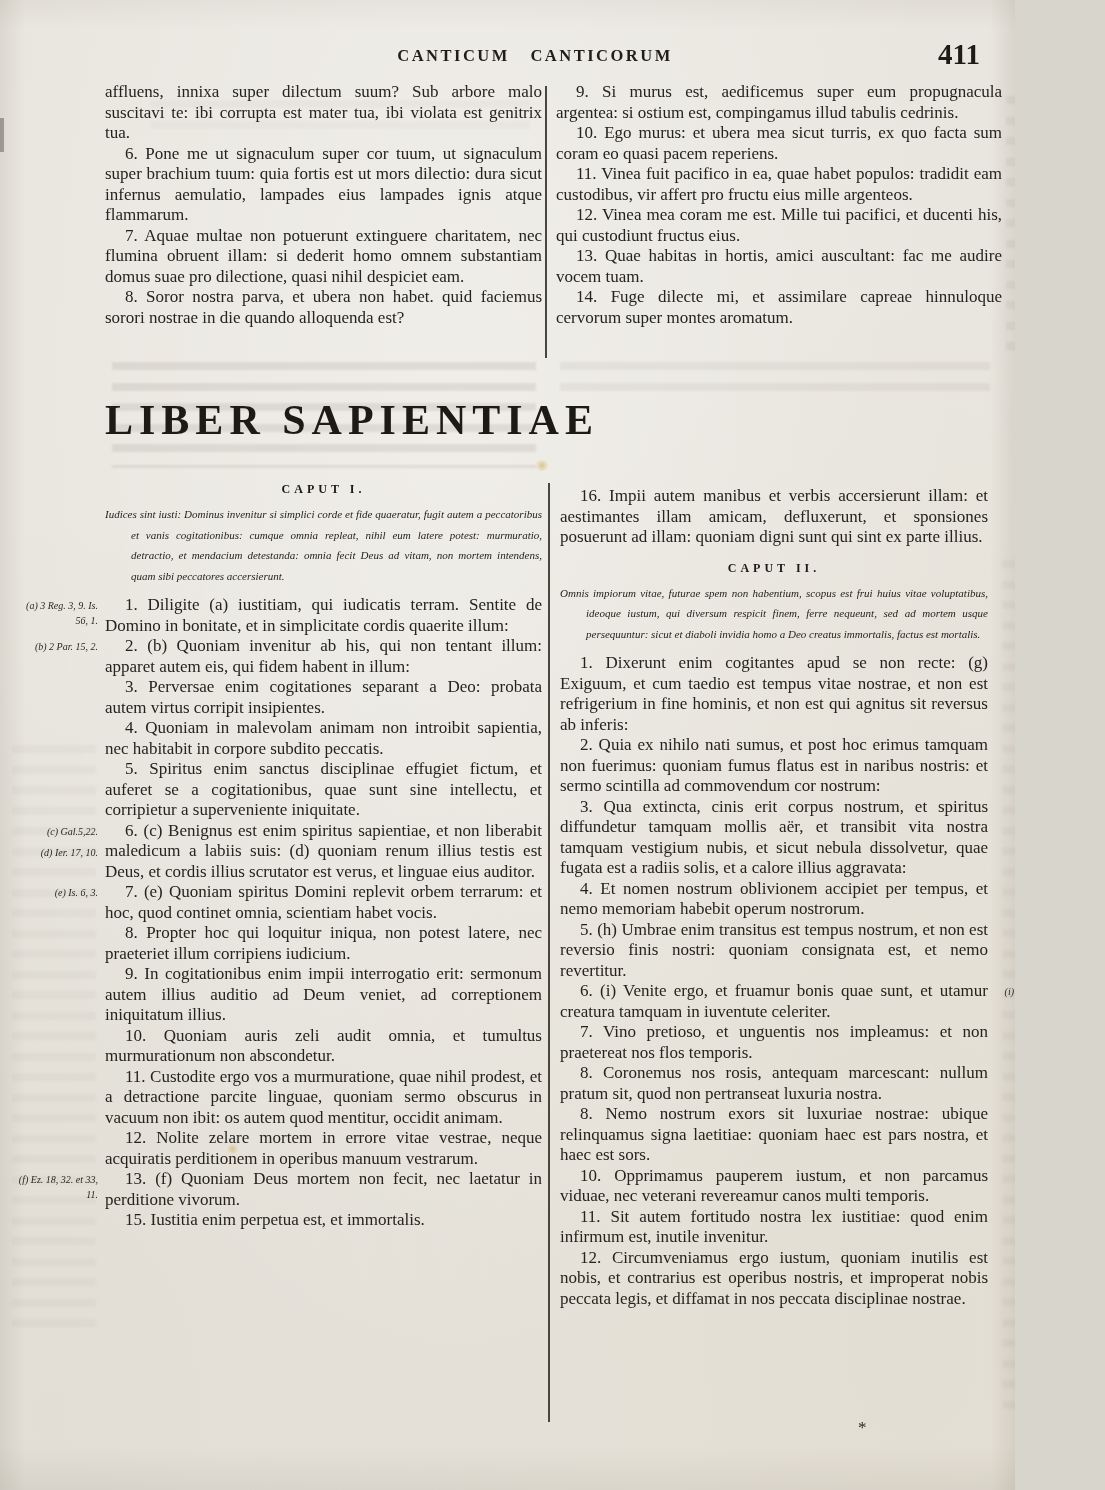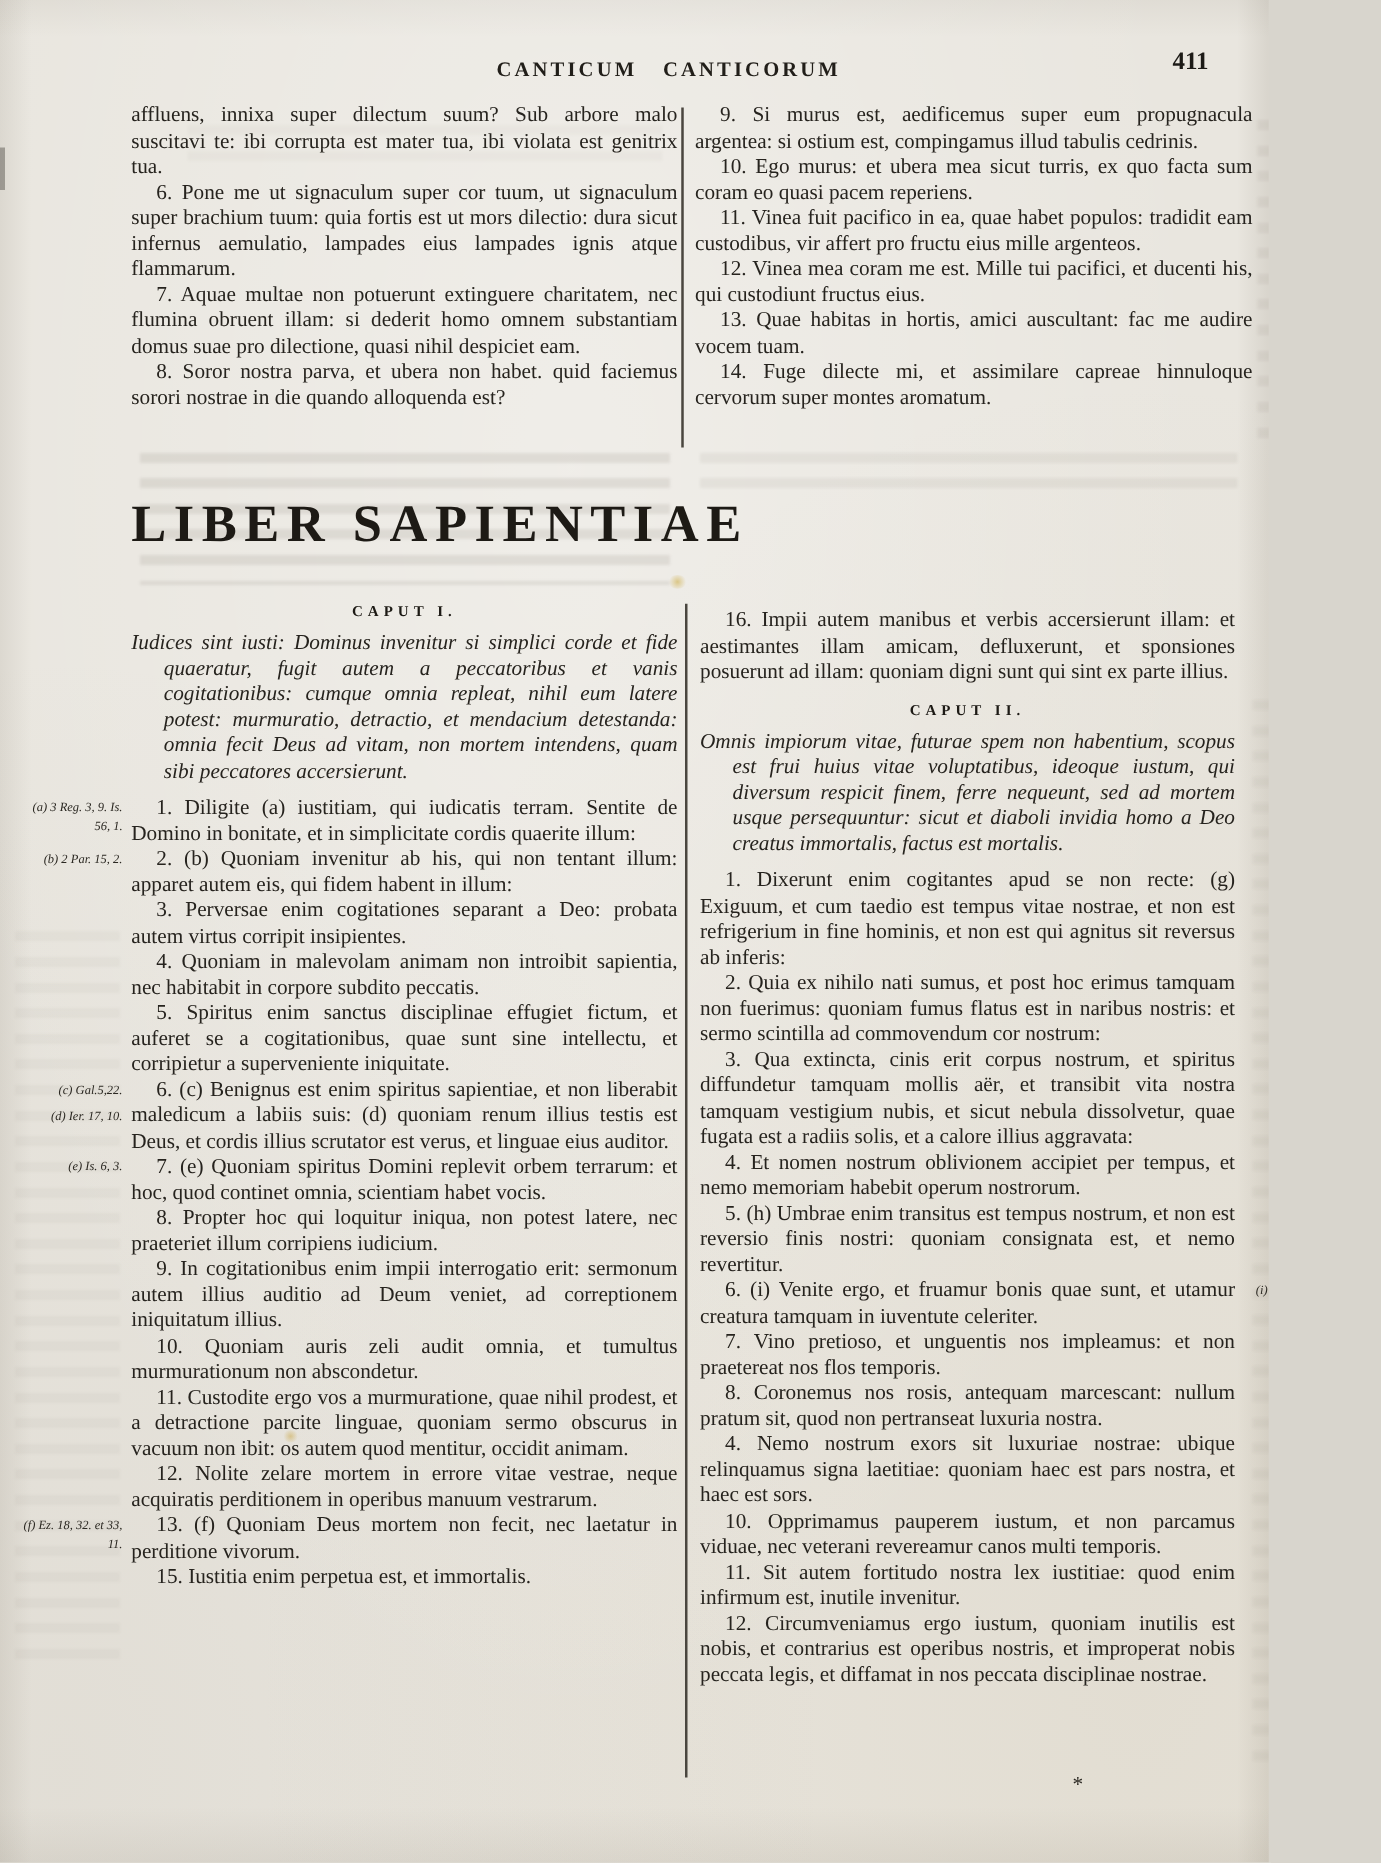--- a/index.html
+++ b/index.html
@@ -12,21 +12,21 @@
       radial-gradient(ellipse at 5% 95%, rgba(160,150,130,0.10), rgba(0,0,0,0) 45%),
       linear-gradient(90deg, rgba(115,106,90,0.12), rgba(0,0,0,0) 2.5%, rgba(0,0,0,0) 97.5%, rgba(115,106,90,0.14)),
       linear-gradient(0deg, rgba(115,106,90,0.10), rgba(0,0,0,0) 3%, rgba(0,0,0,0) 98%, rgba(115,106,90,0.08));
     font-family:"Liberation Serif","DejaVu Serif",serif;
     color:#26231e;
   }
   .running-header {
     position:absolute; top:46px; left:105px; width:860px; text-align:center;
     font-weight:bold; font-size:16.5px; letter-spacing:2.5px; word-spacing:14px; color:#211e19;
   }
-  .page-number { position:absolute; top:38px; left:938px; font-weight:bold; font-size:20px; color:#1d1b17; }
+  .page-number { position:absolute; top:38px; left:938px; font-weight:bold; font-size:29px; color:#1d1b17; }
 
   .col { position:absolute; }
   .cant-left  { left:105px; top:82px;  width:437px; }
   .cant-right { left:556px; top:82px;  width:446px; }
   .sap-left   { left:105px; top:482px; width:437px; }
   .sap-right  { left:560px; top:486px; width:428px; }
 
   .vrule { position:absolute; width:1.5px; background:#4a463f; }
   .vrule.top  { left:545px; top:86px;  height:272px; }
   .vrule.main { left:548px; top:483px; height:939px; }
@@ -40,21 +40,21 @@
   .book-title {
     position:absolute; top:396px; left:105px; width:895px; text-align:left;
     font-weight:bold; font-size:42px; letter-spacing:6px; color:#1d1a15;
   }
   .caput-heading {
     margin:0 0 7px 0; text-align:center; font-weight:bold; font-size:12px;
     letter-spacing:4px; color:#1d1a15;
   }
   .caput-heading.second { margin-top:13px; }
   .argument {
-    margin:0 0 9px 0; font-style:italic; font-size:17px; line-height:20.5px;
+    margin:0 0 9px 0; font-style:italic; font-size:11px; line-height:20.5px;
     text-align:justify; padding-left:26px; text-indent:-26px;
   }
   .note {
     position:absolute; font-size:10px; line-height:15px; font-style:italic;
     color:#2b2822; text-indent:0; text-align:right;
   }
   .note-l { left:-93px; width:86px; top:3px; }
   .note-r { left:100%; margin-left:9px; width:104px; top:3px; }
   .pos2   { top:24px; }
 
@@ -157,21 +157,21 @@
     <p class="argument">Omnis impiorum vitae, futurae spem non habentium, scopus est frui huius vitae voluptatibus, ideoque iustum, qui diversum respicit finem, ferre nequeunt, sed ad mortem usque persequuntur: sicut et diaboli invidia homo a Deo creatus immortalis, factus est mortalis.</p>
 
     <p class="verse"><span class="note note-r pos2">(g) Iob. 3,5. et 14, 1.</span><span>1. Dixerunt enim cogitantes apud se non recte: (g) Exiguum, et cum taedio est tempus vitae nostrae, et non est refrigerium in fine hominis, et non est qui agnitus sit reversus ab inferis:</span></p>
     <p class="verse"><span>2. Quia ex nihilo nati sumus, et post hoc erimus tamquam non fuerimus: quoniam fumus flatus est in naribus nostris: et sermo scintilla ad commovendum cor nostrum:</span></p>
     <p class="verse"><span>3. Qua extincta, cinis erit corpus nostrum, et spiritus diffundetur tamquam mollis aër, et transibit vita nostra tamquam vestigium nubis, et sicut nebula dissolvetur, quae fugata est a radiis solis, et a calore illius aggravata:</span></p>
     <p class="verse"><span>4. Et nomen nostrum oblivionem accipiet per tempus, et nemo memoriam habebit operum nostrorum.</span></p>
     <p class="verse"><span class="note note-r">(h) 1 Par. 29, 15.</span><span>5. (h) Umbrae enim transitus est tempus nostrum, et non est reversio finis nostri: quoniam consignata est, et nemo revertitur.</span></p>
     <p class="verse"><span class="note note-r">(i) Is. 22,13. et 56, 12. 1 Cor. 15, 32.</span><span>6. (i) Venite ergo, et fruamur bonis quae sunt, et utamur creatura tamquam in iuventute celeriter.</span></p>
     <p class="verse"><span>7. Vino pretioso, et unguentis nos impleamus: et non praetereat nos flos temporis.</span></p>
     <p class="verse"><span>8. Coronemus nos rosis, antequam marcescant: nullum pratum sit, quod non pertranseat luxuria nostra.</span></p>
-    <p class="verse"><span>4. Nemo nostrum exors sit luxuriae nostrae: ubique relinquamus signa laetitiae: quoniam haec est pars nostra, et haec est sors.</span></p>
+    <p class="verse"><span>8. Nemo nostrum exors sit luxuriae nostrae: ubique relinquamus signa laetitiae: quoniam haec est pars nostra, et haec est sors.</span></p>
     <p class="verse"><span>10. Opprimamus pauperem iustum, et non parcamus viduae, nec veterani revereamur canos multi temporis.</span></p>
     <p class="verse"><span>11. Sit autem fortitudo nostra lex iustitiae: quod enim infirmum est, inutile invenitur.</span></p>
     <p class="verse"><span>12. Circumveniamus ergo iustum, quoniam inutilis est nobis, et contrarius est operibus nostris, et improperat nobis peccata legis, et diffamat in nos peccata disciplinae nostrae.</span></p>
   </div>
 
   <div class="footnote-mark">*</div>
 
 </div>
 
 </body></html>

